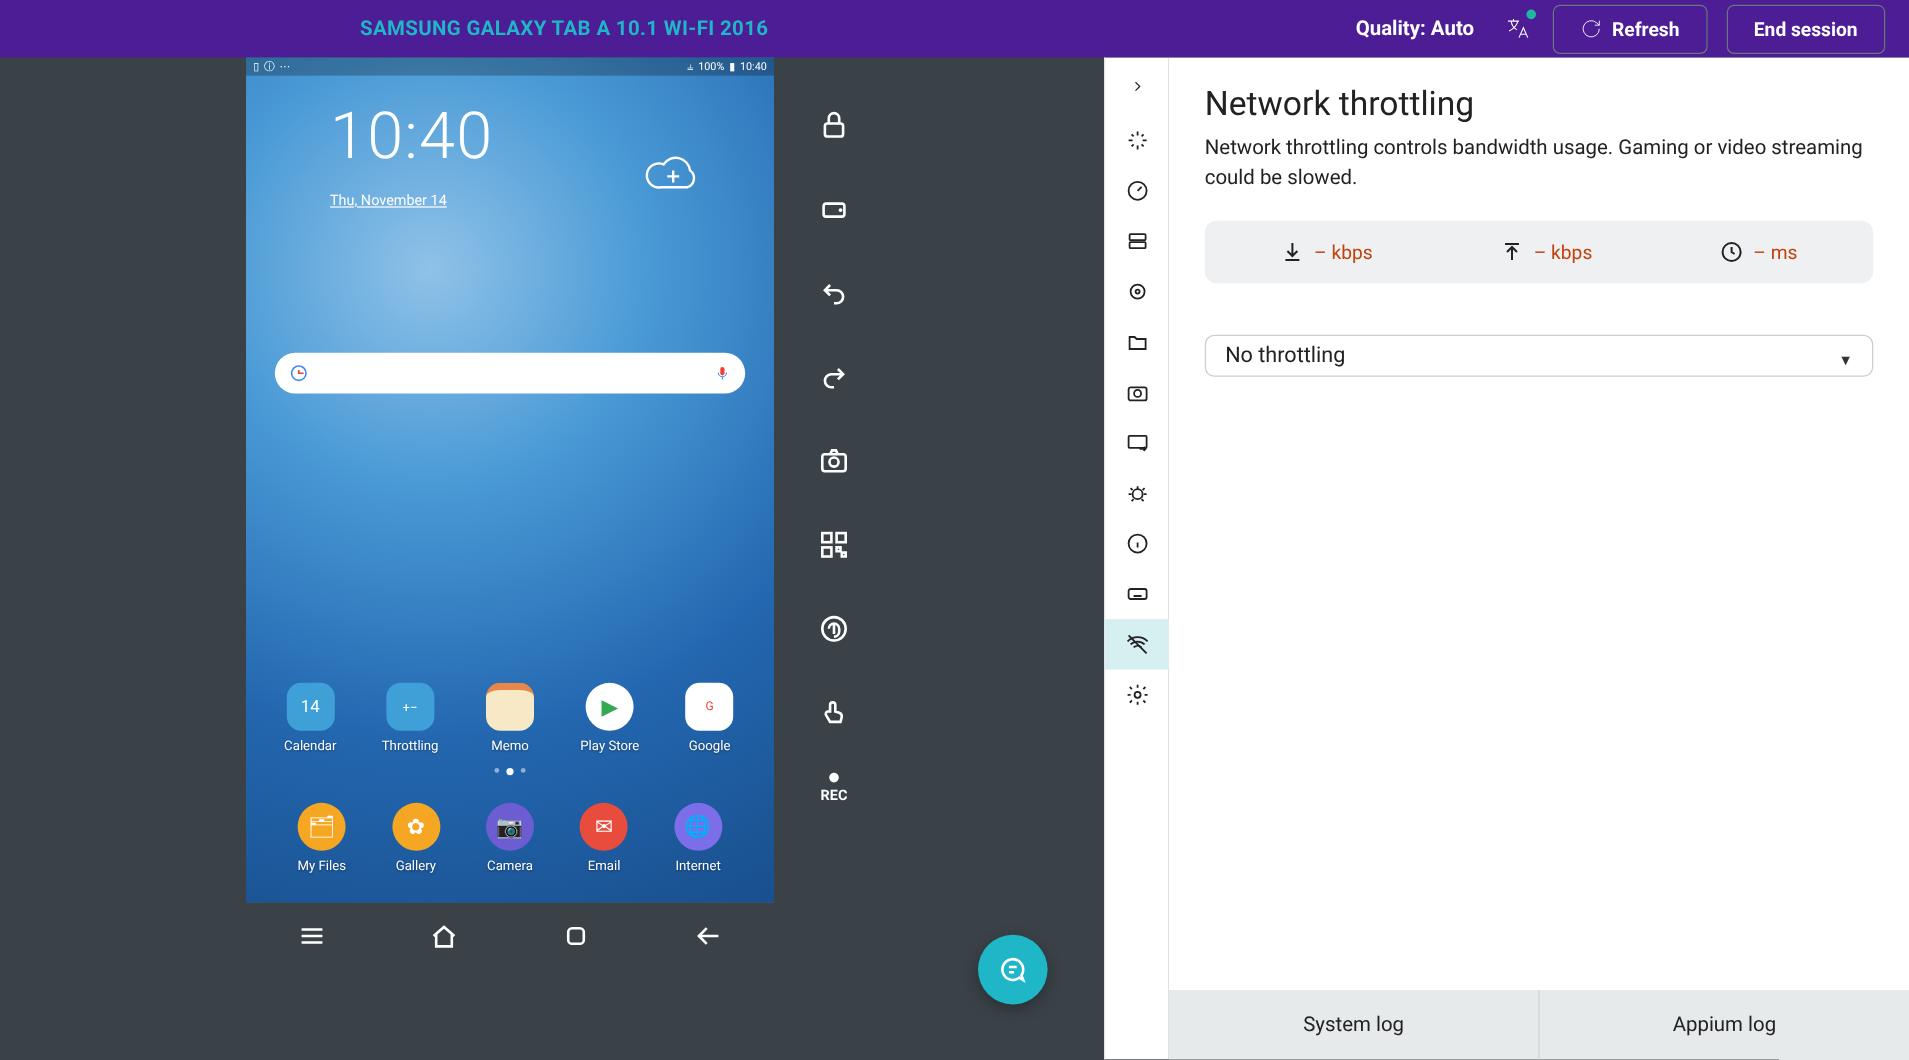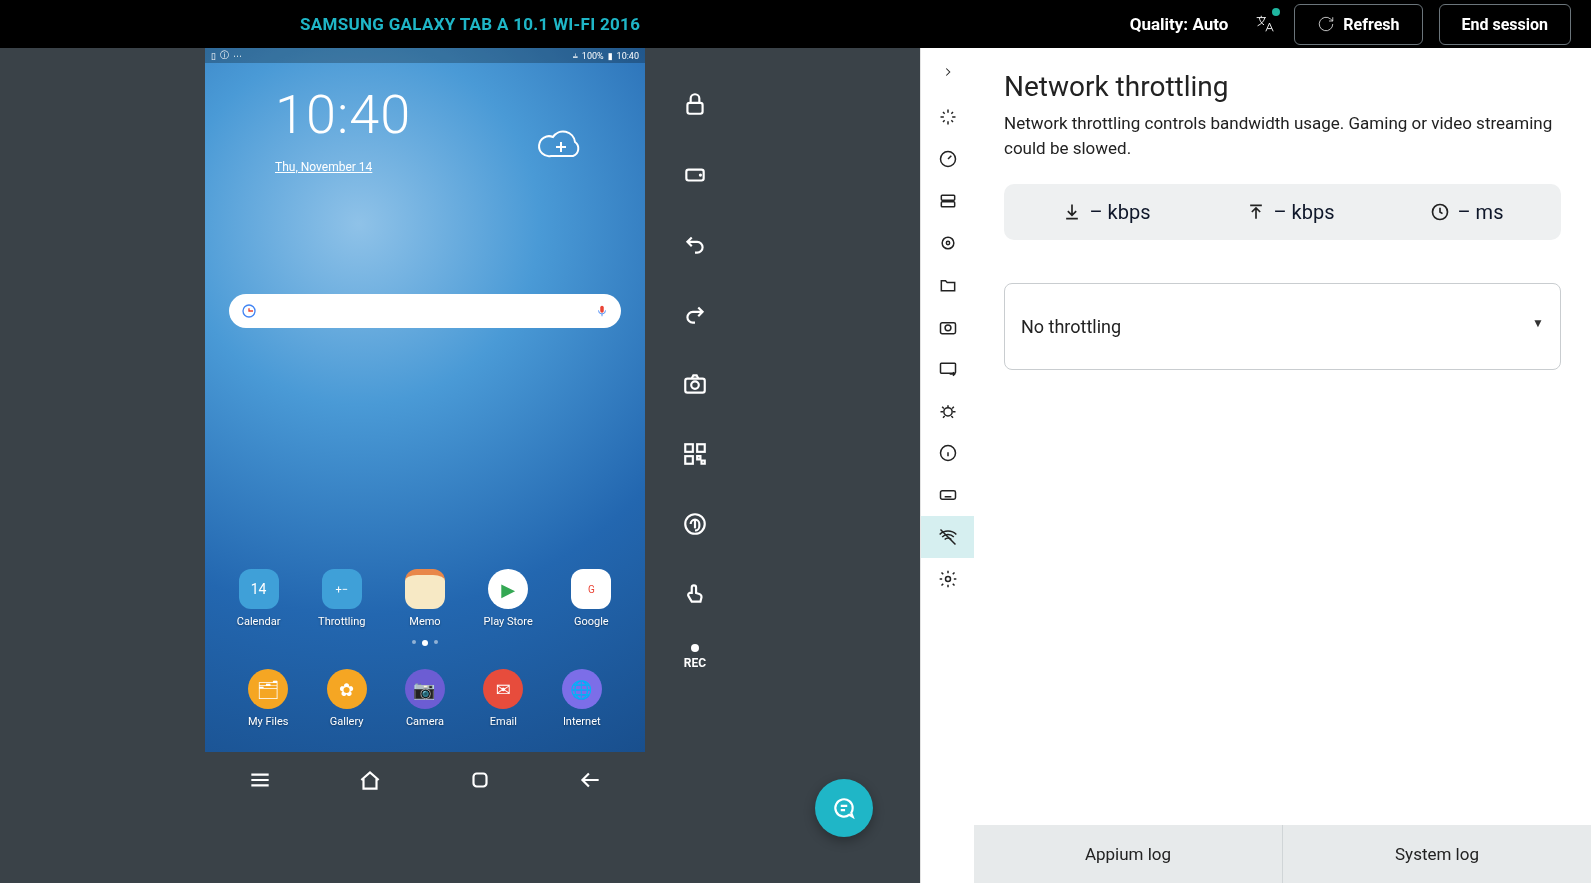--- a/index.html
+++ b/index.html
@@ -1,19 +1,19 @@
 <!DOCTYPE html>
 <html><head>
 <meta charset="utf-8">
 <style>
 * { margin: 0; padding: 0; box-sizing: border-box; font-family: -apple-system, BlinkMacSystemFont, "Segoe UI", Roboto, sans-serif; }
 body { width: 1591px; height: 883px; overflow: hidden; background: #3a4248; display: flex; flex-direction: column; }
 
 
-.header { height: 48px; background: #000000; display: flex; align-items: center; padding: 0 20px; color: #fff; gap: 16px; }
+.header { height: 48px; background: #4c1d95; display: flex; align-items: center; padding: 0 20px; color: #fff; gap: 16px; }
 .device-title { color: #1fb6c7; font-weight: 700; font-size: 17px; margin-left: 280px; letter-spacing: 0.3px; }
 .spacer { flex: 1; }
 .quality { font-weight: 700; font-size: 17px; }
 .lang-icon { width: 28px; height: 28px; position: relative; display: flex; align-items: center; justify-content: center; margin-left: 6px; }
 .lang-icon svg { width: 22px; height: 22px; stroke: #fff; }
 .dot-green { position: absolute; top: -2px; right: -2px; width: 8px; height: 8px; border-radius: 50%; background: #1fb6a0; }
 .btn { border: 1px solid #6b757b; border-radius: 6px; padding: 10px 22px; font-weight: 700; font-size: 16px; color: #fff; background: transparent; display: inline-flex; align-items: center; gap: 8px; cursor: pointer; }
 .btn svg { width: 18px; height: 18px; stroke: #fff; }
 
 
@@ -81,25 +81,25 @@
 .tool-rail svg { width:20px; height:20px; stroke:#222; fill:none; stroke-width:1.8; }
 .tool-rail .rail-item.collapse { height:48px; }
 .tool-rail .rail-item.collapse svg { width:14px; height:14px; }
 
 .panel { flex:1; background:#fff; display:flex; flex-direction:column; min-width:0; }
 .panel-body { flex:1; padding: 22px 30px; overflow:auto; }
 .panel-title { font-size:28px; font-weight:400; color:#222; margin-bottom:8px; }
 .panel-desc { font-size:17px; color:#222; line-height:1.45; margin-bottom:24px; }
 
 .stat-row { background:#eef0f1; border-radius:10px; padding:16px 20px; display:flex; justify-content:space-around; gap:20px; margin-bottom:24px;}
-.stat { display:flex; align-items:center; gap:8px; font-size:20px; color:#0f172a; }
+.stat { display:flex; align-items:flex-end; gap:8px; font-size:16px; color:#c2410c; }
 .stat svg { width:20px; height:20px; stroke:#222; fill:none; stroke-width:2; }
 
 .field-label { font-weight:700; font-size:16px; color:#222; margin-bottom:10px; }
-.select { border:1px solid #c9cdd0; border-radius:8px; padding:32px 16px; font-size:18px; color:#222; display:flex; justify-content:space-between; align-items:flex-start; cursor:pointer;margin-top:43px; }
+.select { border:1px solid #c9cdd0; border-radius:8px; padding:6px 16px; font-size:18px; color:#222; display:flex; justify-content:space-between; align-items:flex-end; cursor:pointer;margin-top:43px; }
 .select .caret { font-size:12px; color:#333; }
 
 .panel-footer { height:58px; background:#e7eaeb; display:flex; }
 .panel-footer .ftab { flex:1; display:flex; align-items:center; justify-content:center; font-size:17px; color:#222; cursor:pointer; }
 .panel-footer .ftab + .ftab { border-left:1px solid #d0d5d7; }
 </style>
 </head>
 <body>
 
 <div class="header">
@@ -427,21 +427,21 @@
         </div>
       </div>
 
       <div class="select">
         <span>No throttling</span>
         <span class="caret">▼</span>
       </div>
     </div>
     <div class="panel-footer">
       <div class="ftab">
+          <span>System log</span>
+        </div>
+      <div class="ftab">
           <span>Appium log</span>
-        </div>
-      <div class="ftab">
-          <span>System log</span>
         </div>
     </div>
   </div>
 
 </div>
 
 </body></html>

